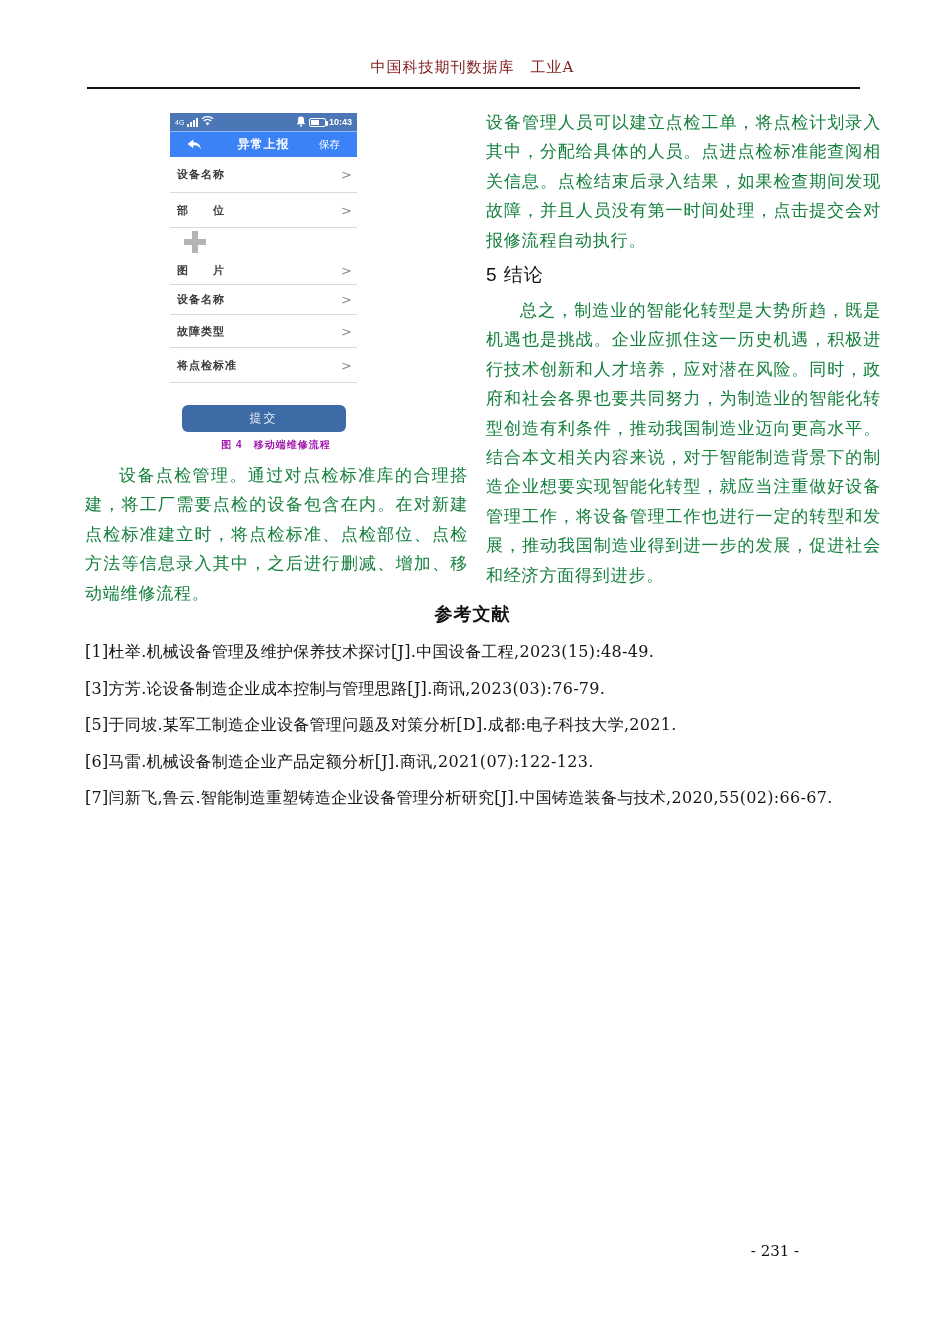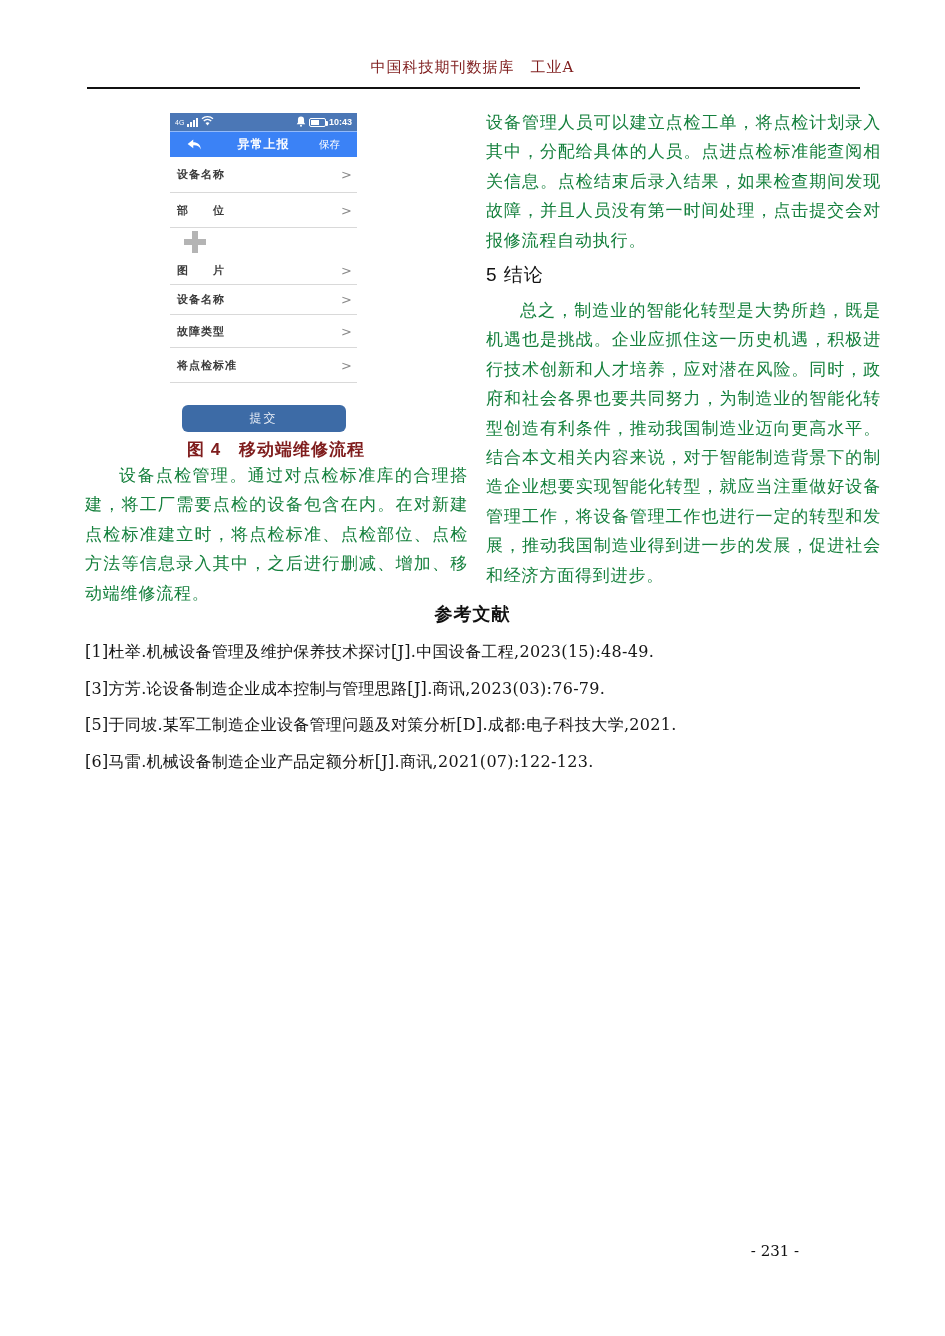--- a/index.html
+++ b/index.html
@@ -62,22 +62,22 @@
   .plus-icon::before { content:""; position:absolute; left:8px; top:0; width:6px; height:22px; background:#b4b4b4; }
   .plus-icon::after  { content:""; position:absolute; top:8px; left:0; width:22px; height:6px; background:#b4b4b4; }
   .submit-btn {
     display:block; margin:22px auto 0 auto; width:164px; height:27px;
     background:#3d6ba6; border:none; border-radius:6px;
     color:#e8eef6; font-size:12px; letter-spacing:2px; line-height:27px; text-align:center;
     font-family:"Liberation Sans","DejaVu Sans",sans-serif; cursor:pointer;
   }
   .figure-caption {
     position:absolute; left:85px; top:438px; width:382px; text-align:center;
-    font-size:17px; font-weight:bold; letter-spacing:1px;
-    font-family:"Liberation Sans","DejaVu Sans",sans-serif; color:#7f1d1d;
+    font-size:10px; font-weight:bold; letter-spacing:1px;
+    font-family:"Liberation Sans","DejaVu Sans",sans-serif; color:#a21caf;
   }
 
   
   .para {
     text-align:justify; font-size:17px; line-height:29.4px; letter-spacing:0.8px; color:#15803d;
   }
   .indent { text-indent:2em; }
   .left-para  { position:absolute; left:85px;  top:461px; width:383px; }
   .right-para1{ position:absolute; left:486px; top:108px; width:395px; }
   .section-heading {
@@ -192,15 +192,16 @@
 <div class="para right-para1">设备管理人员可以建立点检工单，将点检计划录入其中，分配给具体的人员。点进点检标准能查阅相关信息。点检结束后录入结果，如果检查期间发现故障，并且人员没有第一时间处理，点击提交会对报修流程自动执行。</div>
 <div class="section-heading">5 结论</div>
 <div class="para indent right-para2">总之，制造业的智能化转型是大势所趋，既是机遇也是挑战。企业应抓住这一历史机遇，积极进行技术创新和人才培养，应对潜在风险。同时，政府和社会各界也要共同努力，为制造业的智能化转型创造有利条件，推动我国制造业迈向更高水平。结合本文相关内容来说，对于智能制造背景下的制造企业想要实现智能化转型，就应当注重做好设备管理工作，将设备管理工作也进行一定的转型和发展，推动我国制造业得到进一步的发展，促进社会和经济方面得到进步。</div>
 
 <div class="refs-heading">参考文献</div>
 <div class="refs-list">
   <div class="ref-item">[1]杜举.机械设备管理及维护保养技术探讨[J].中国设备工程,2023(15):48-49.</div>
   <div class="ref-item">[3]方芳.论设备制造企业成本控制与管理思路[J].商讯,2023(03):76-79.</div>
   <div class="ref-item">[5]于同坡.某军工制造企业设备管理问题及对策分析[D].成都:电子科技大学,2021.</div>
   <div class="ref-item">[6]马雷.机械设备制造企业产品定额分析[J].商讯,2021(07):122-123.</div>
+  <div class="ref-item">[7]闫新飞,鲁云.智能制造重塑铸造企业设备管理分析研究[J].中国铸造装备与技术,2020,55(02):66-67.</div>
 </div>
 
 <div class="page-number">- 231 -</div>
 
 </body></html>

